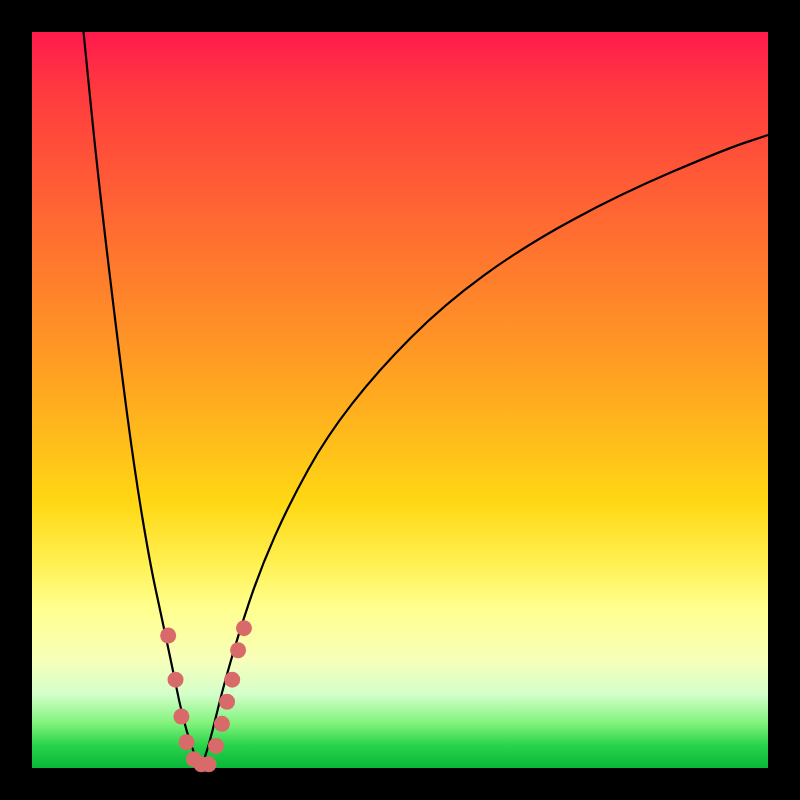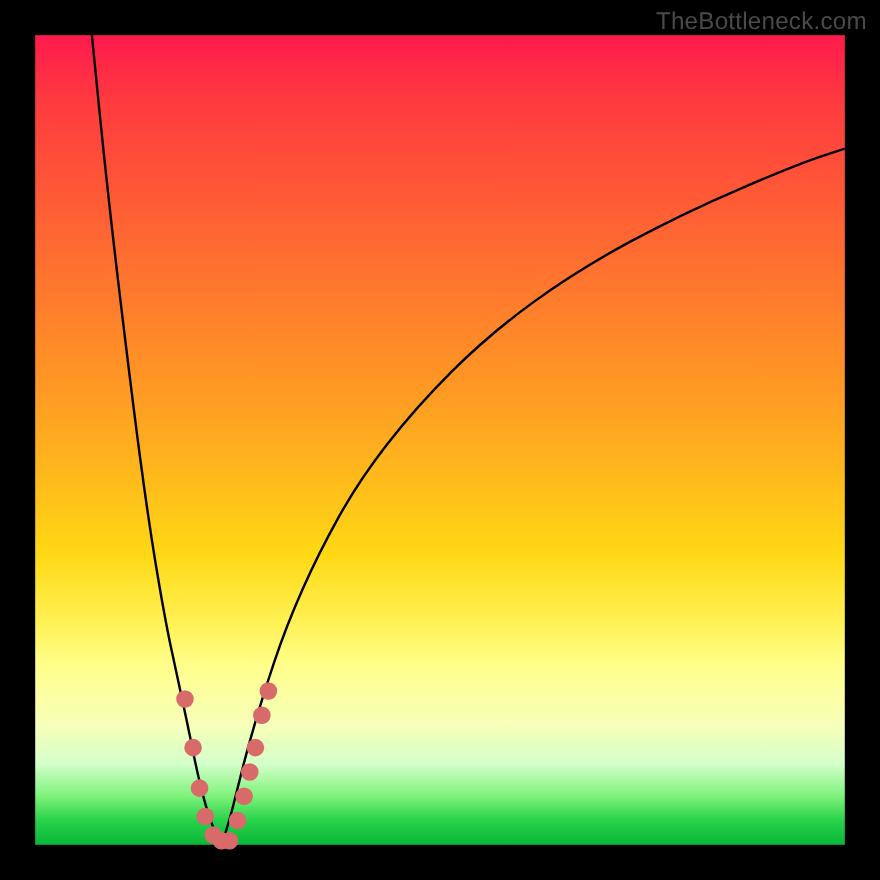--- a/index.html
+++ b/index.html
@@ -69,21 +69,20 @@
   .dot {
     fill: #d86a6a;
     stroke: none;
   }
 </style>
 </head>
 <body>
 
 <div class="frame">
 
-  <div class="watermark">TheBottleneck.com</div>
 
   <div class="plot-area">
     <svg class="curve" viewBox="0 0 736 736" preserveAspectRatio="none">
       <path id="left-branch" class="curve-path" d="M 51.52 0.00 Q 51.52 0.00 58.88 73.60 Q 66.24 147.20 77.28 239.20 Q 88.32 331.20 95.68 386.40 Q 103.04 441.60 110.40 485.76 Q 117.76 529.92 123.28 555.68 Q 128.80 581.44 134.32 607.20 Q 139.84 632.96 143.52 651.36 Q 147.20 669.76 150.88 684.48 Q 154.56 699.20 158.24 710.24 Q 161.92 721.28 165.60 728.64 T 169.28 736.00"></path>
       <path id="right-branch" class="curve-path" d="M 169.28 736.00 Q 169.28 736.00 172.96 724.96 Q 176.64 713.92 180.32 699.20 Q 184.00 684.48 187.68 669.76 Q 191.36 655.04 198.72 629.28 Q 206.08 603.52 217.12 570.40 Q 228.16 537.28 242.88 504.16 Q 257.60 471.04 276.00 437.92 Q 294.40 404.80 320.16 371.68 Q 345.92 338.56 379.04 305.44 Q 412.16 272.32 452.64 242.88 Q 493.12 213.44 540.96 187.68 Q 588.80 161.92 640.32 139.84 Q 691.84 117.76 713.92 110.40 T 736.00 103.04"></path>
       <g id="dots">
           <circle cx="136.16" cy="603.52" r="8" class="dot"></circle>
           <circle cx="143.52" cy="647.68" r="8" class="dot"></circle>
           <circle cx="149.41" cy="684.48" r="8" class="dot"></circle>
           <circle cx="154.56" cy="710.24" r="8" class="dot"></circle>

